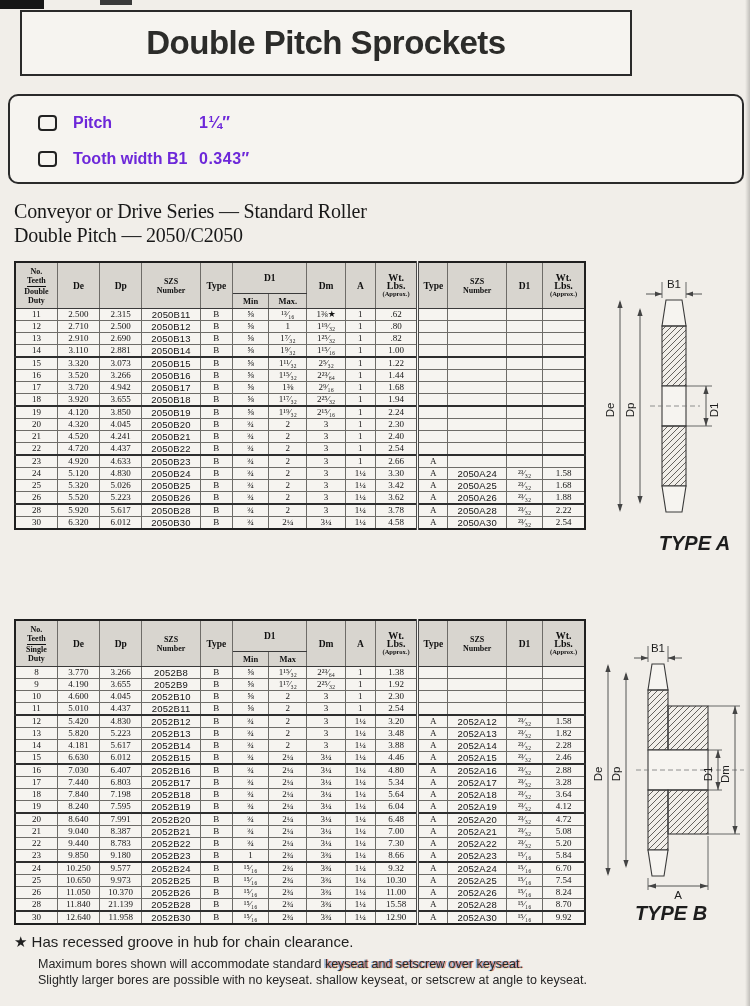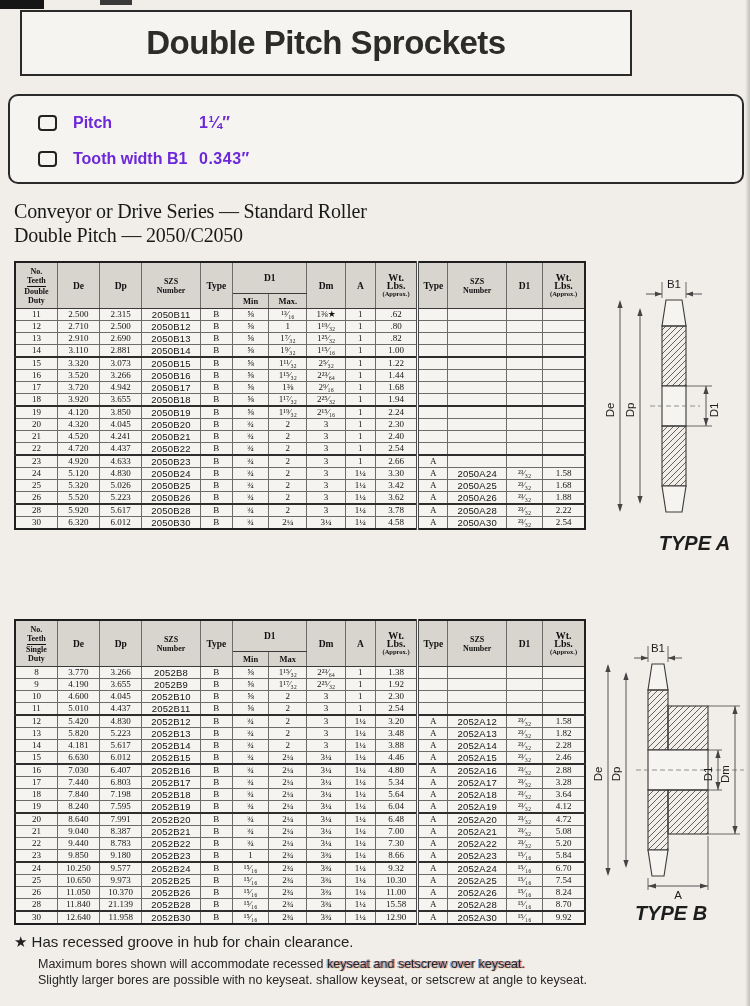--- a/index.html
+++ b/index.html
@@ -908,16 +908,16 @@
       <line x1="56" y1="244" x2="116" y2="244" stroke="#444" stroke-width="0.9"></line>
       <polygon points="56,244 64,241.4 64,246.6" fill="#444"></polygon>
       <polygon points="116,244 108,241.4 108,246.6" fill="#444"></polygon>
       <text x="86" y="257" text-anchor="middle">A</text>
     </svg>
   </div>
   <div class="type-label" style="left:592px;top:902px;width:158px">TYPE B</div>
 
   <div class="star-note">★ Has recessed groove in hub for chain clearance.</div>
   <div class="note" style="top:957px">
-    <span>Maximum bores shown will accommodate recessed </span><span class="fringe">keyseat and setscrew over keyseat.</span>
+    <span>Maximum bores shown will accommodate standard </span><span class="fringe">keyseat and setscrew over keyseat.</span>
   </div>
   <div class="note" style="top:973px">Slightly larger bores are possible with no keyseat. shallow keyseat, or setscrew at angle to keyseat.</div>
 </div>
 
 </body></html>

